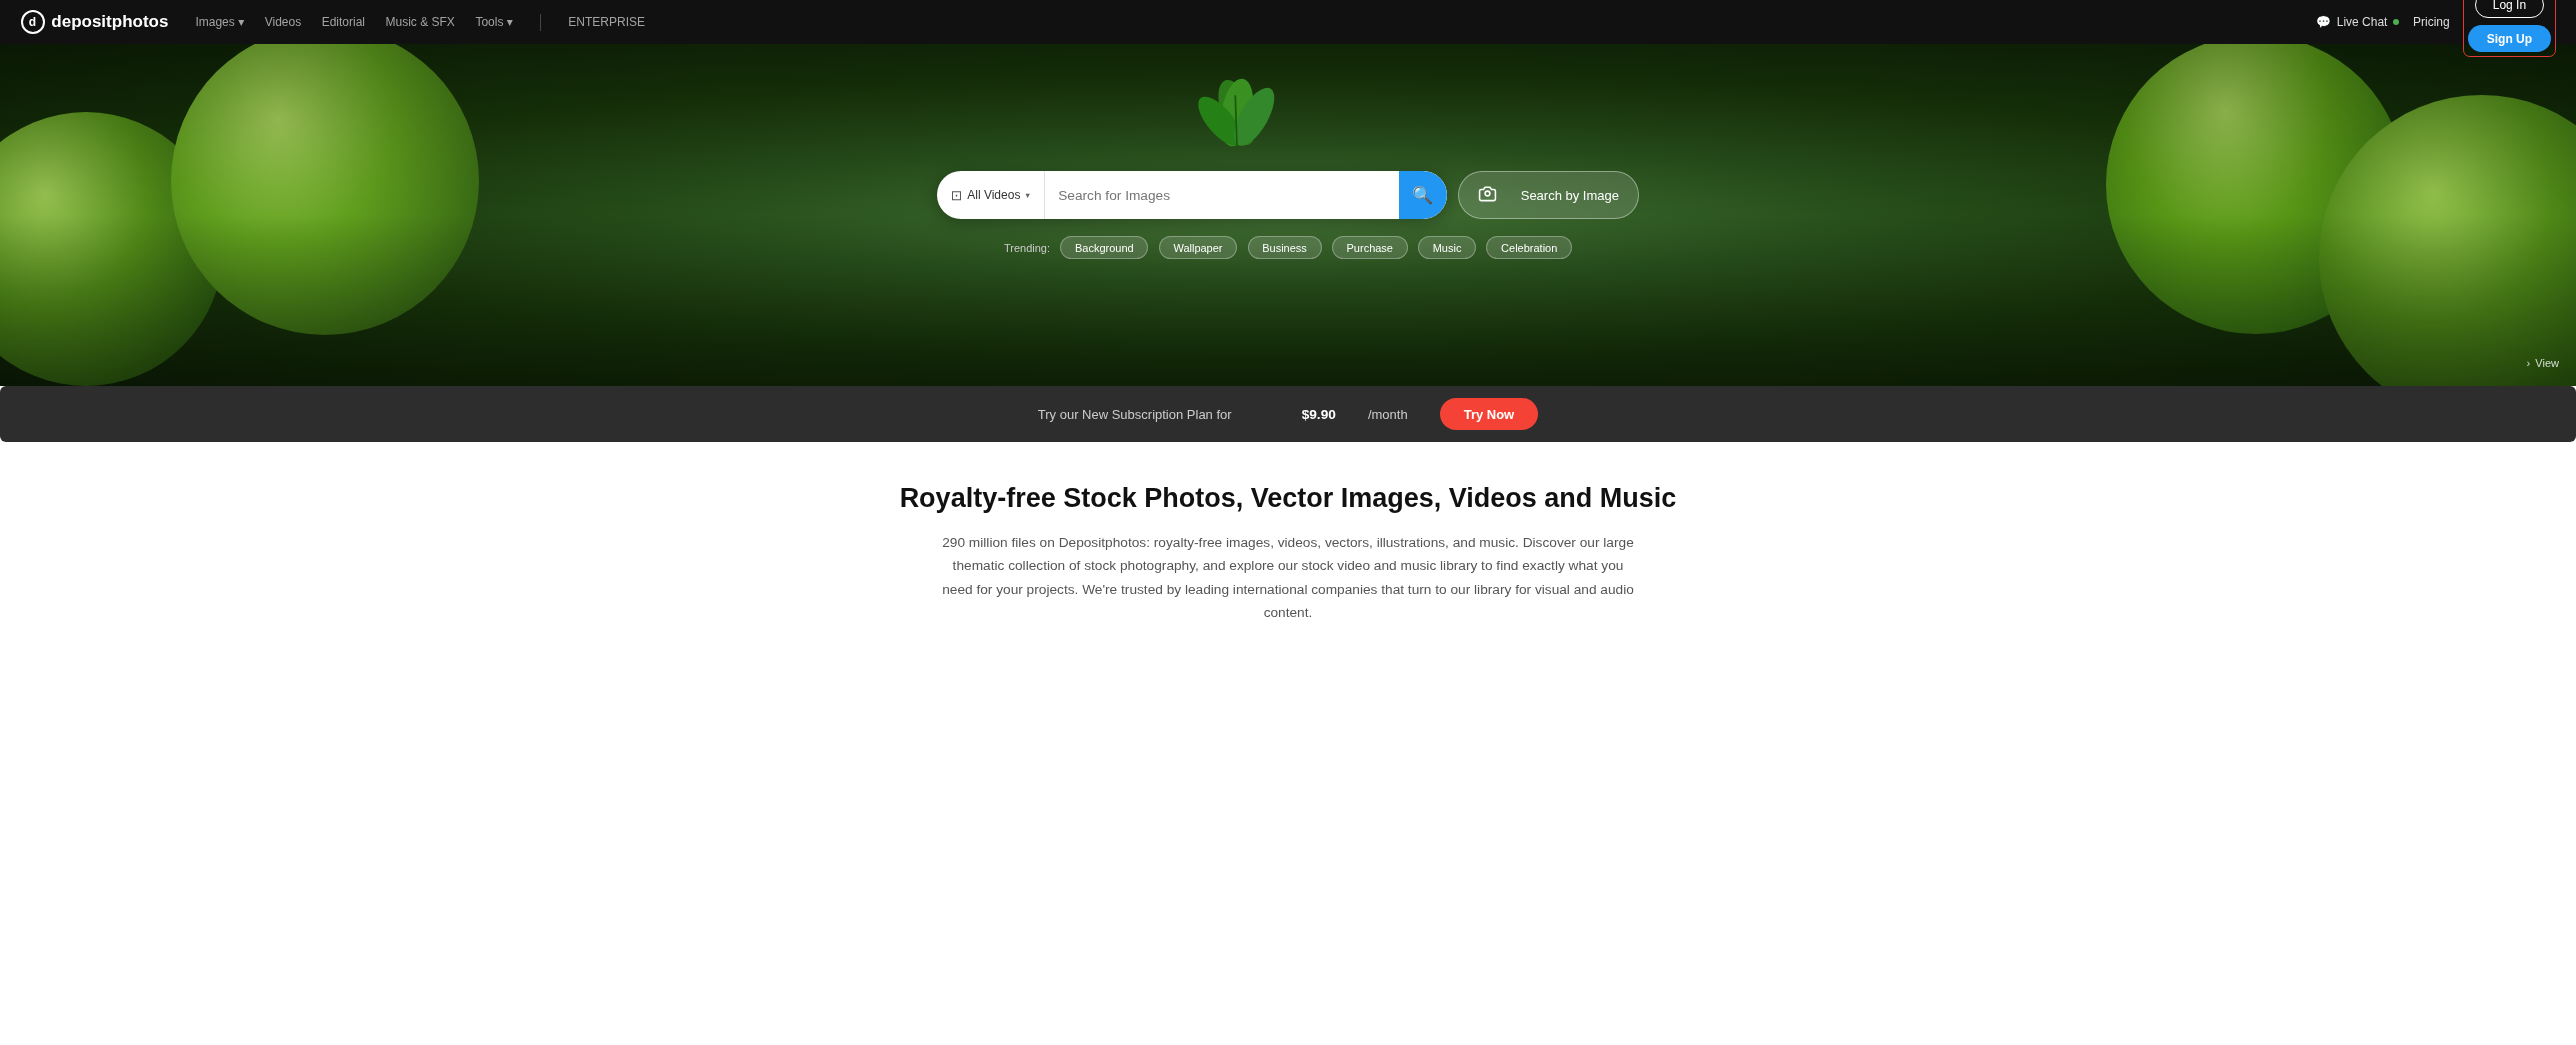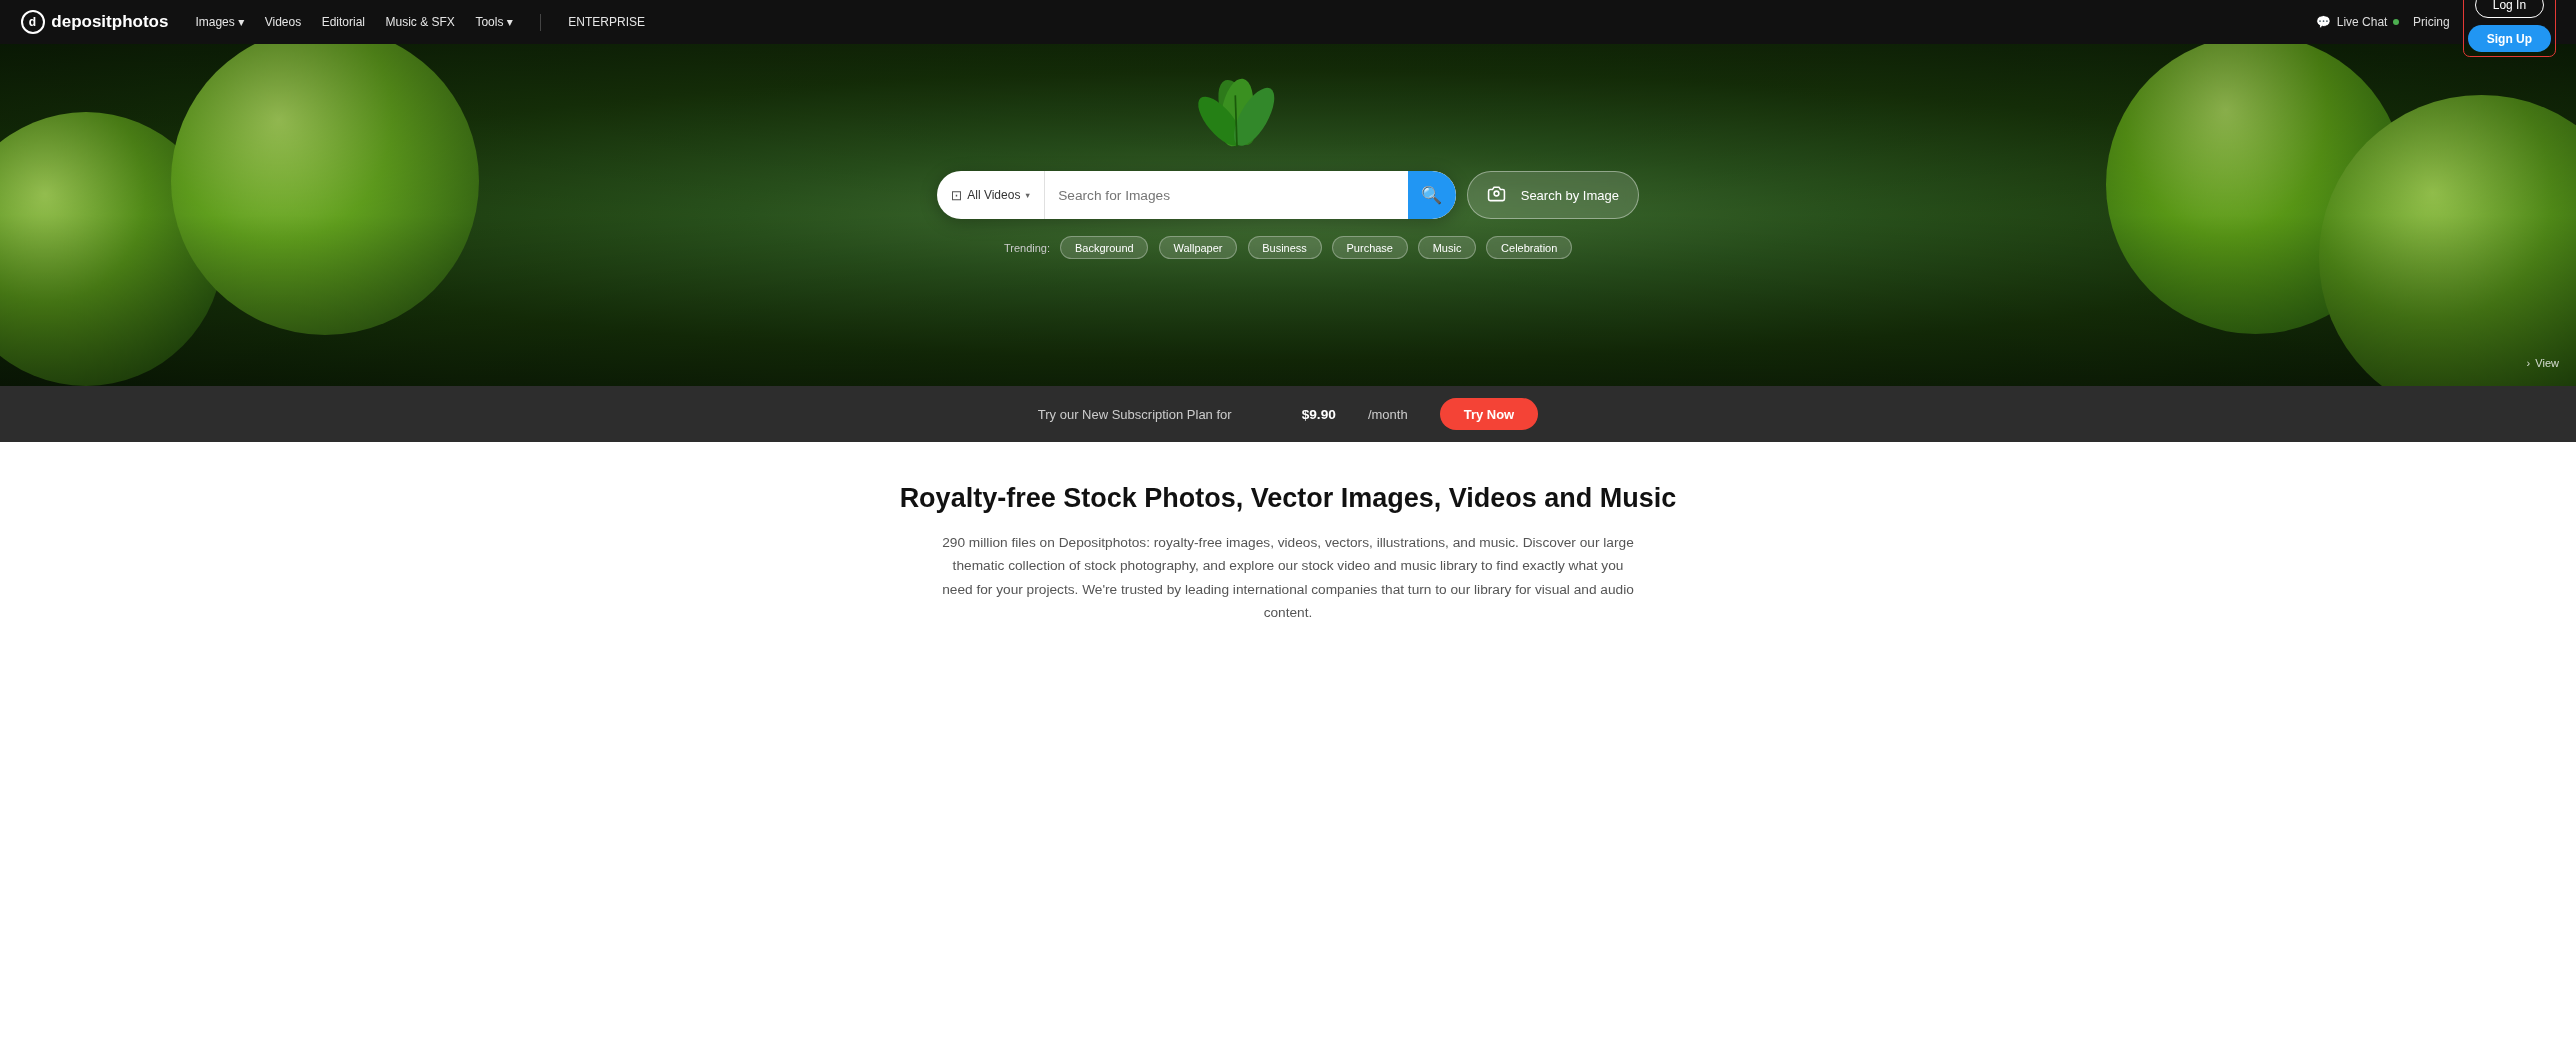--- a/index.html
+++ b/index.html
@@ -36,21 +36,21 @@
       font-size: 12px;
       font-weight: bold;
     }
     .nav-links {
       display: flex;
       align-items: center;
       gap: 20.5px;
       flex: 1;
     }
     .nav-link {
-      color: #e5e5e5;
+      color: #a3a3a3;
       font-size: 12px;
       cursor: pointer;
       display: flex;
       align-items: flex-start;
       gap: 3.4px;
       white-space: nowrap;
     }
     .nav-separator {
       width: 0.9px;
       height: 17px;
@@ -203,21 +203,21 @@
       cursor: pointer;
       display: flex;
       align-items: center;
       justify-content: center;
       color: #fff;
       font-size: 17px;
     }
     .search-by-image {
       display: flex;
       align-items: center;
-      gap: 15px;
+      gap: 24px;
       background: rgba(255,255,255,0.15);
       backdrop-filter: blur(6.8px);
       border: 0.9px solid rgba(255,255,255,0.4);
       border-radius: 26px;
       padding: 0 19px;
       height: 48px;
       cursor: pointer;
       color: #fff;
       font-size: 13px;
       font-weight: 500;
@@ -257,20 +257,21 @@
     }
 
     
     .sub-banner {
       background: #2d2d2d;
       display: flex;
       align-items: center;
       justify-content: center;
       gap: 32px;
       padding: 12px 20.5px;
+      border-radius: 6px;
     }
     .sub-text {
       color: #ccc;
       font-size: 13px;
     }
     .sub-price {
       color: #fff;
       font-weight: 700;
       font-size: 13.7px;
       margin-left: 38px;

